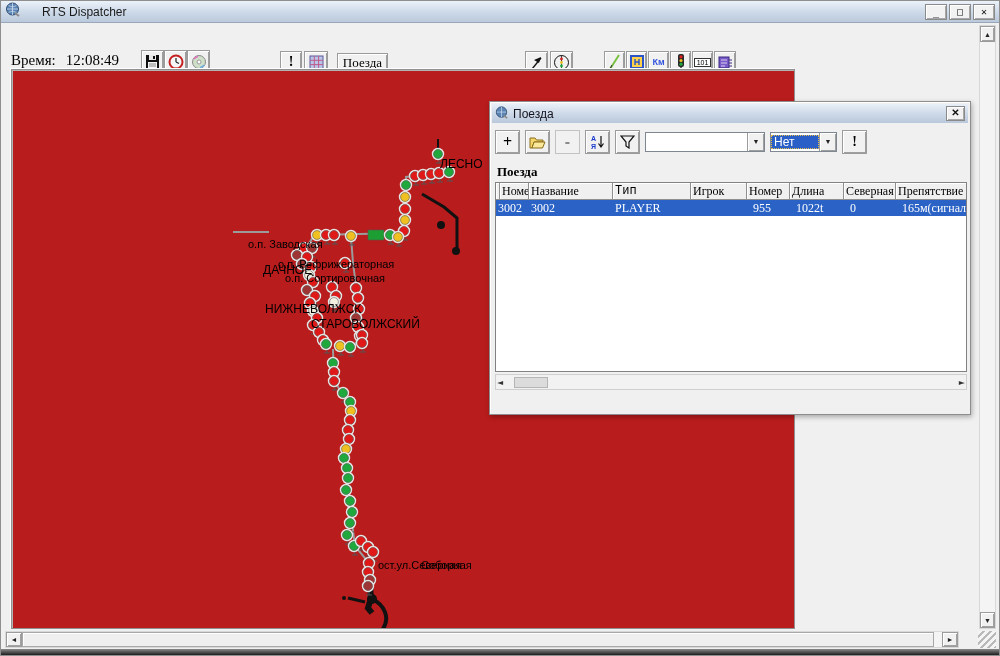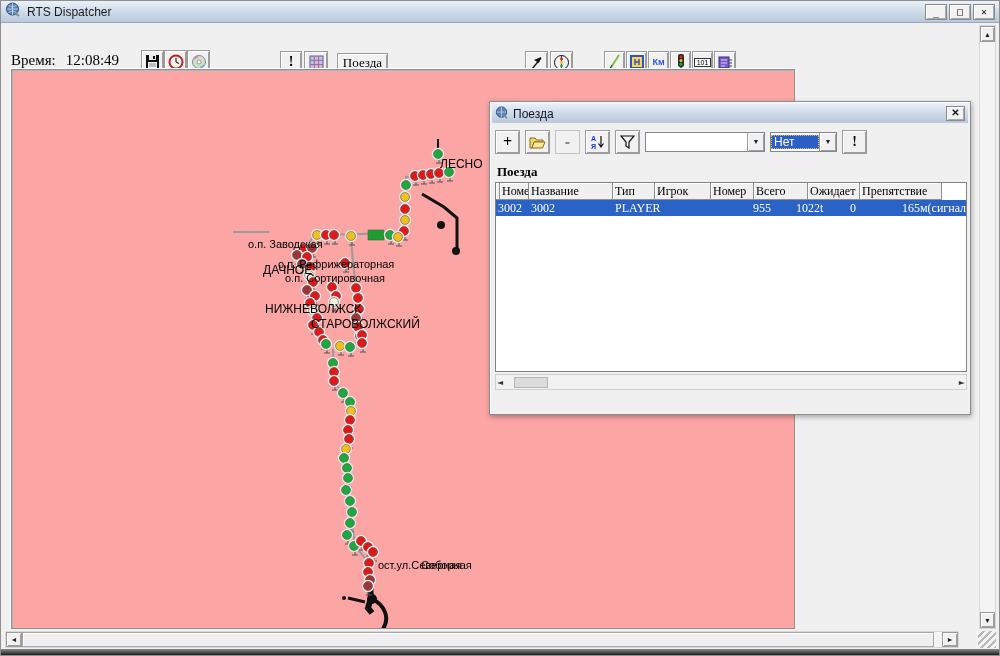--- a/index.html
+++ b/index.html
@@ -3,36 +3,36 @@
 <meta charset="utf-8">
 <style>
   html,body{margin:0;padding:0;background:#e8e8e8;}
   *{box-sizing:border-box;}
   .win{position:relative;width:1000px;height:656px;background:#f0f0f0;border:1px solid #8f8f8f;
        font-family:"Liberation Sans",sans-serif;overflow:hidden;}
   
   .titlebar{position:absolute;left:0;top:0;right:0;height:22px;
     background:linear-gradient(#eaf1f9,#cdd9e8 55%,#bac9dc);
     border-bottom:1px solid #9aa7b8;display:flex;align-items:center;padding:0 4px;}
-  .titlebar .title{font-size:12px;color:#1b1b1b;margin-left:7px;}
+  .titlebar .title{font-size:12px;color:#1b1b1b;margin-left:22px;}
   .winbtns{margin-left:auto;display:flex;gap:2px;}
   .wbtn{width:22px;height:16px;background:#f2f2f2;border:1px solid #8a8a8a;
     box-shadow:inset 1px 1px 0 #fff,inset -1px -1px 0 #a8a8a8;
     font-size:10px;line-height:13px;text-align:center;padding:0;font-family:"DejaVu Sans Mono",monospace;color:#111;}
   
   .btn3d{position:absolute;background:#f1f1f1;border:1px solid #9b9b9b;
     box-shadow:inset 1px 1px 0 #ffffff,inset -1px -1px 0 #9e9e9e;
     display:flex;align-items:center;justify-content:center;padding:0;}
   .serif{font-family:"Liberation Serif",serif;}
   
   .toolbar{position:absolute;left:0;top:40px;right:17px;height:68px;background:#f0f0f0;}
   .time{position:absolute;left:10px;top:11px;font-family:"Liberation Serif",serif;font-size:15px;color:#000;}
   .time b{font-weight:normal;margin-left:10px;}
   
-  .map-panel{position:absolute;left:10px;top:68px;width:784px;height:560px;background:#fca5a5;
+  .map-panel{position:absolute;left:10px;top:68px;width:784px;height:560px;background:#b91c1c;
     border:1px solid #909090;box-shadow:inset 1px 1px 0 #b4b4b4, -1px -1px 0 #ffffff;}
   .map-panel svg{display:block;}
   
   .vscroll{position:absolute;top:24px;right:3px;width:17px;bottom:26px;background:#f4f4f4;border:1px solid #d8d8d8;}
   .hscroll{position:absolute;left:4px;bottom:7px;height:17px;right:40px;background:#f4f4f4;border:1px solid #d8d8d8;display:flex;}
   .sarrow{width:16px;height:15px;background:#f1f1f1;border:1px solid #9b9b9b;
     box-shadow:inset 1px 1px 0 #fff,inset -1px -1px 0 #a2a2a2;font-size:7px;line-height:14px;text-align:center;color:#222;flex:none;}
   .varrow{position:absolute;left:0;width:15px;height:16px;background:#f1f1f1;border:1px solid #9b9b9b;
     box-shadow:inset 1px 1px 0 #fff,inset -1px -1px 0 #a2a2a2;font-size:7px;line-height:15px;text-align:center;color:#222;}
   .hthumb{height:15px;background:#efefef;border:1px solid #a8a8a8;box-shadow:inset 1px 1px 0 #fff;flex:none;}
@@ -611,25 +611,25 @@
         </span>
     </div>
 
     <div class="tw-label">Поезда</div>
 
     <div class="tw-table">
       <div class="thead">
           <div class="th" style="width: 4px;"></div>
           <div class="th" style="width: 29px;">Номер</div>
           <div class="th" style="width: 84px;">Название</div>
-          <div class="th" style="width: 42px;">Тип</div>
+          <div class="th" style="width: 78px; font-family: Liberation Mono, monospace;">Тип</div>
           <div class="th" style="width: 56px;">Игрок</div>
           <div class="th" style="width: 43px;">Номер</div>
-          <div class="th" style="width: 54px;">Всего</div>
-          <div class="th" style="width: 52px;">Ожидает</div>
+          <div class="th" style="width: 54px;">Длина</div>
+          <div class="th" style="width: 52px;">Северная</div>
           <div class="th" style="width: 82px;">Препятствие</div>
         </div>
       <div>
           <div class="tr">
             <div class="td" style="width: 33px;">3002</div>
             <div class="td" style="width: 84px;">3002</div>
             <div class="td" style="width: 62px;">PLAYER</div>
             <div class="td" style="width: 76px;"></div>
             <div class="td" style="width: 43px;">955</div>
             <div class="td" style="width: 54px;">1022t</div>

